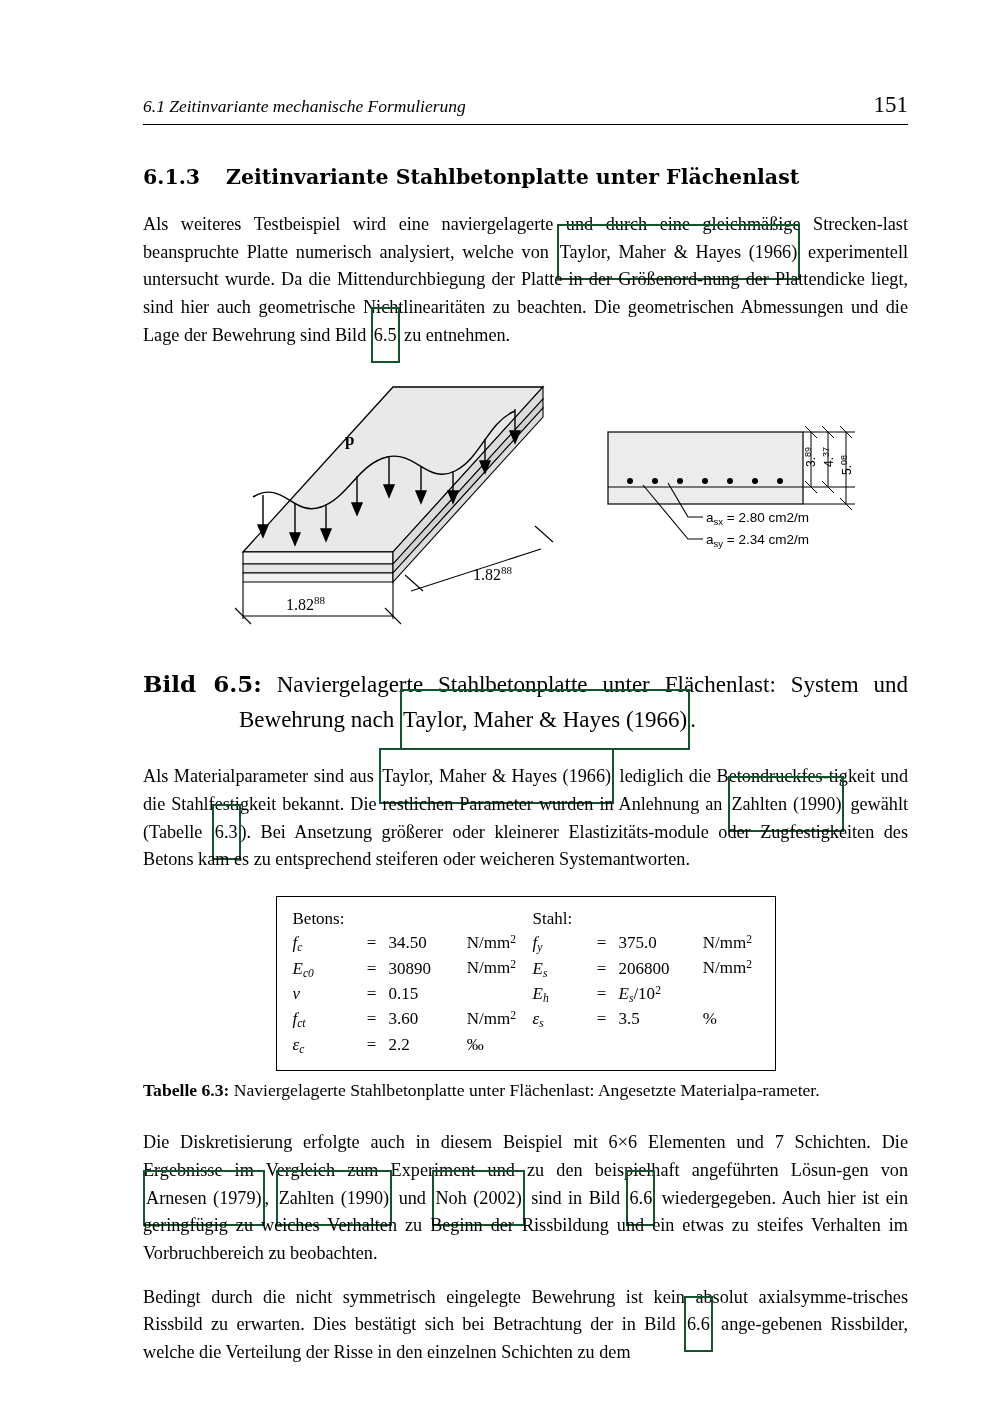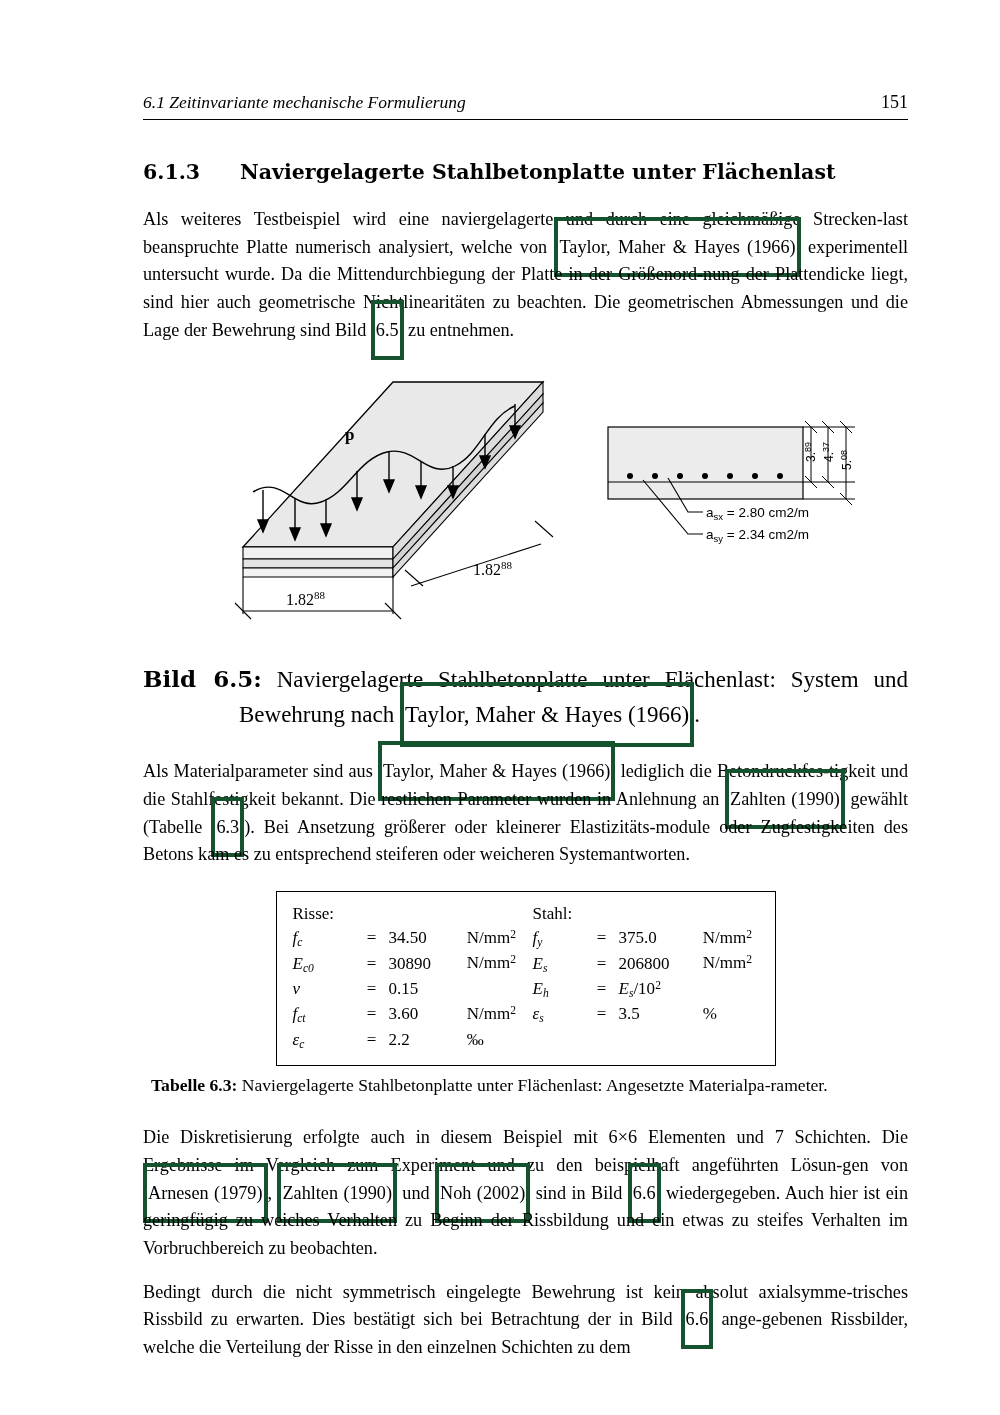--- a/index.html
+++ b/index.html
@@ -32,41 +32,41 @@
     display: flex;
     justify-content: space-between;
     align-items: baseline;
     font-size: 17.5px;
     font-style: italic;
     padding-bottom: 6px;
     border-bottom: 1.2px solid #000;
   }
   .runhead .pageno {
     font-style: normal;
-    font-size: 18px;
+    font-size: 23px;
   }
   
   h2.sec {
     font-family: "DejaVu Serif", serif;
     font-size: 20.5px;
     font-weight: bold;
     margin: 40px 0 22px 0;
     display: flex;
-    gap: 40px;
+    gap: 26px;
   }
   p.body {
     font-size: 18.2px;
     line-height: 1.52;
     text-align: justify;
     margin: 0 0 14px 0;
     hyphens: auto;
   }
   .lnk {
     color: #000;
-    border: 4px solid #14532d;
+    border: 2px solid #14532d;
     padding: 16px 1px;
     white-space: nowrap;
   }
   
   .figure-wrap {
     position: relative;
     height: 290px;
     margin-top: 18px;
   }
   .caption {
@@ -74,21 +74,21 @@
     line-height: 1.5;
     text-align: justify;
     margin: 10px 0 0 0;
     padding-left: 96px;
     text-indent: -96px;
   }
   .caption b { font-family: "DejaVu Serif", serif; font-weight: bold;}
   .caption-2 {
     font-size: 17.6px;
     line-height: 1.5;
-    margin: 6px 0 0 8px;
+    margin: 6px 0 0 0;
     padding-left: 110px;
     text-indent: -110px;
     text-align: justify;
   }
   
   .matbox {
     border: 1.1px solid #000;
     width: 500px;
     margin: 22px auto 0 auto;
     padding: 12px 16px 14px 16px;
@@ -117,21 +117,21 @@
 <div class="page">
   <div class="content">
 
     <div class="runhead">
       <span>6.1 Zeitinvariante mechanische Formulierung</span>
       <span class="pageno">151</span>
     </div>
 
     <h2 class="sec">
       <span>6.1.3</span>
-      <span>Naviergelagerte Stahlbetonplatte unter Flächenlast</span>
+      <span>Zeitinvariante Stahlbetonplatte unter Flächenlast</span>
     </h2>
 
     <p class="body">
       <span>Als weiteres Testbeispiel wird eine naviergelagerte und durch eine gleichmäßige Strecken-last beanspruchte Platte numerisch analysiert, welche von </span><span class="lnk">Taylor, Maher &amp; Hayes (1966)</span><span> experimentell untersucht wurde. Da die Mittendurchbiegung der Platte in der Größenord-nung der Plattendicke liegt, sind hier auch geometrische Nichtlinearitäten zu beachten. Die geometrischen Abmessungen und die Lage der Bewehrung sind Bild </span><span class="lnk">6.5</span><span> zu entnehmen.</span>
     </p>
 
     <div class="figure-wrap">
       <svg width="765" height="290" viewBox="0 0 765 290">
 
         <g>
@@ -247,21 +247,21 @@
       <span>Naviergelagerte Stahlbetonplatte unter Flächenlast: System und Bewehrung nach </span><span class="lnk">Taylor, Maher &amp; Hayes (1966)</span><span>.</span>
     </p>
 
     <p class="body" style="margin-top:26px">
       <span>Als Materialparameter sind aus </span><span class="lnk">Taylor, Maher &amp; Hayes (1966)</span><span> lediglich die Betondruckfes-tigkeit und die Stahlfestigkeit bekannt. Die restlichen Parameter wurden in Anlehnung an </span><span class="lnk">Zahlten (1990)</span><span> gewählt (Tabelle </span><span class="lnk">6.3</span><span>). Bei Ansetzung größerer oder kleinerer Elastizitäts-module oder Zugfestigkeiten des Betons kam es zu entsprechend steiferen oder weicheren Systemantworten.</span>
     </p>
 
     <div class="matbox">
       <div class="matgrid">
 
-        <div class="c hdr" style="grid-column:1 / span 3">Risse:</div>
+        <div class="c hdr" style="grid-column:1 / span 3">Betons:</div>
         <div class="c"></div>
         <div class="c hdr" style="grid-column:5 / span 3">Stahl:</div>
         <div class="c"></div>
 
         <div class="c it"><span>f</span><span class="sub">c</span></div>
         <div class="c ctr"><span>=</span></div>
         <div class="c r"><span>34.50</span></div>
         <div class="c">&nbsp;N/mm<span class="sup">2</span></div>
         <div class="c it"><span>f</span><span class="sub">y</span></div>
         <div class="c ctr"><span>=</span></div>

